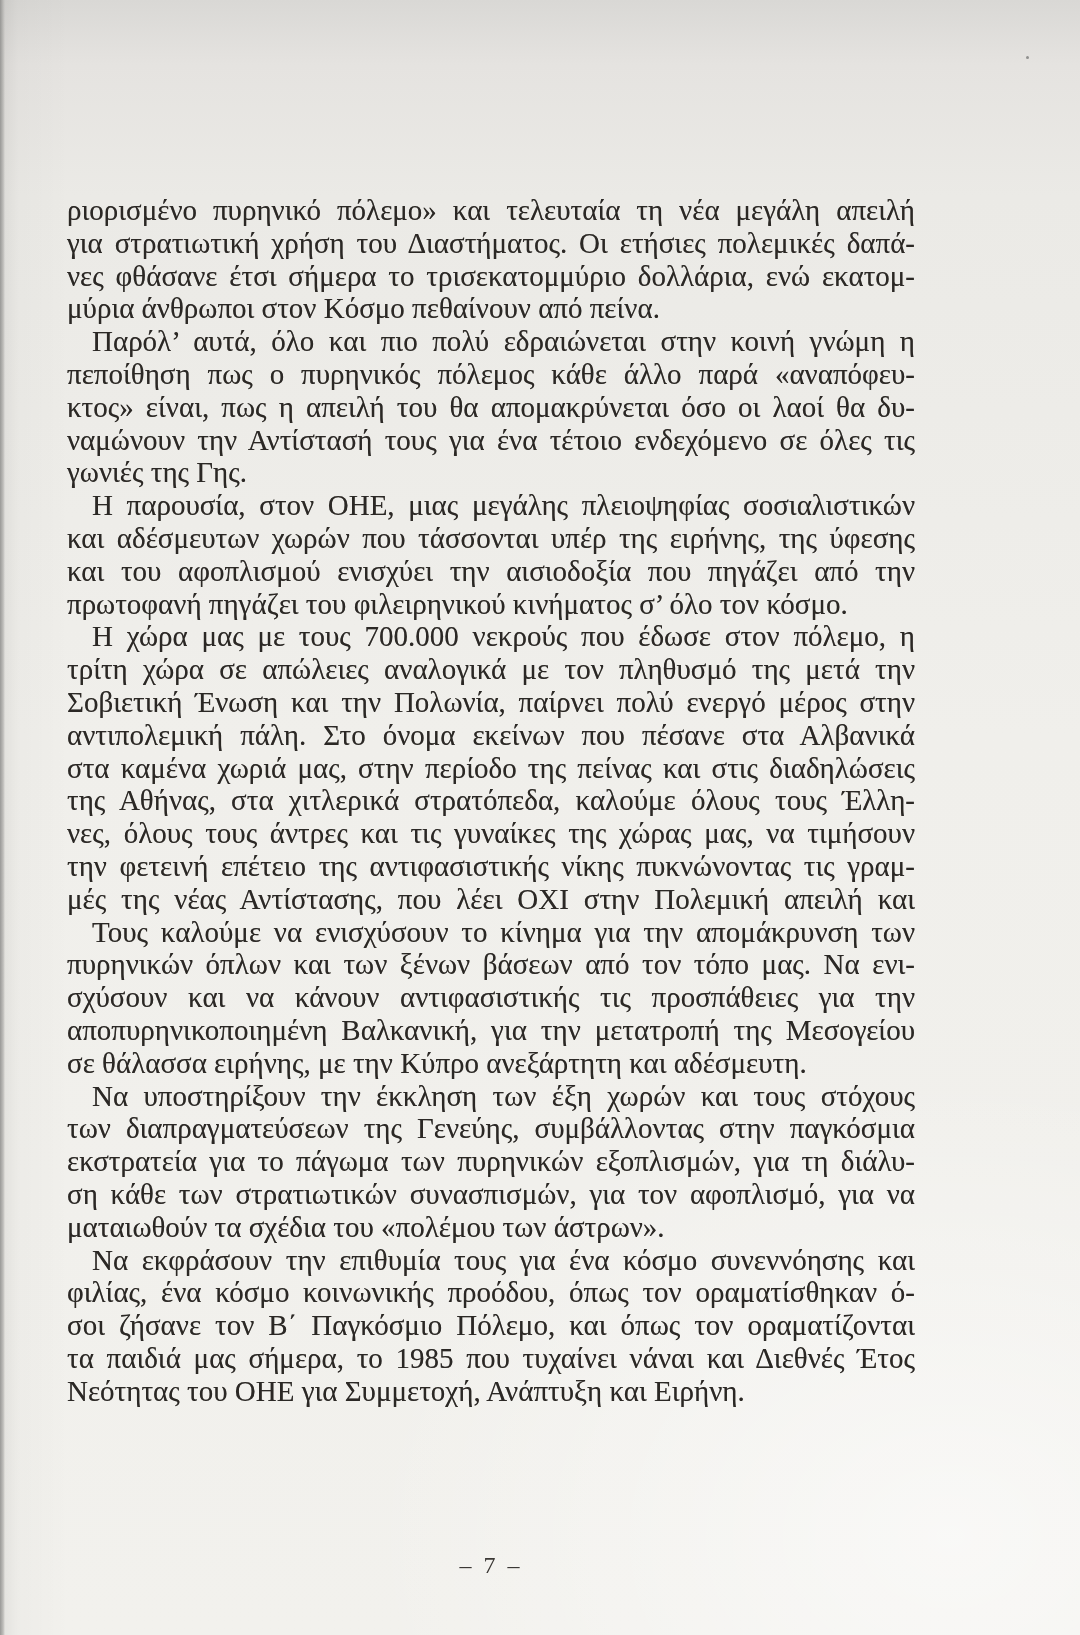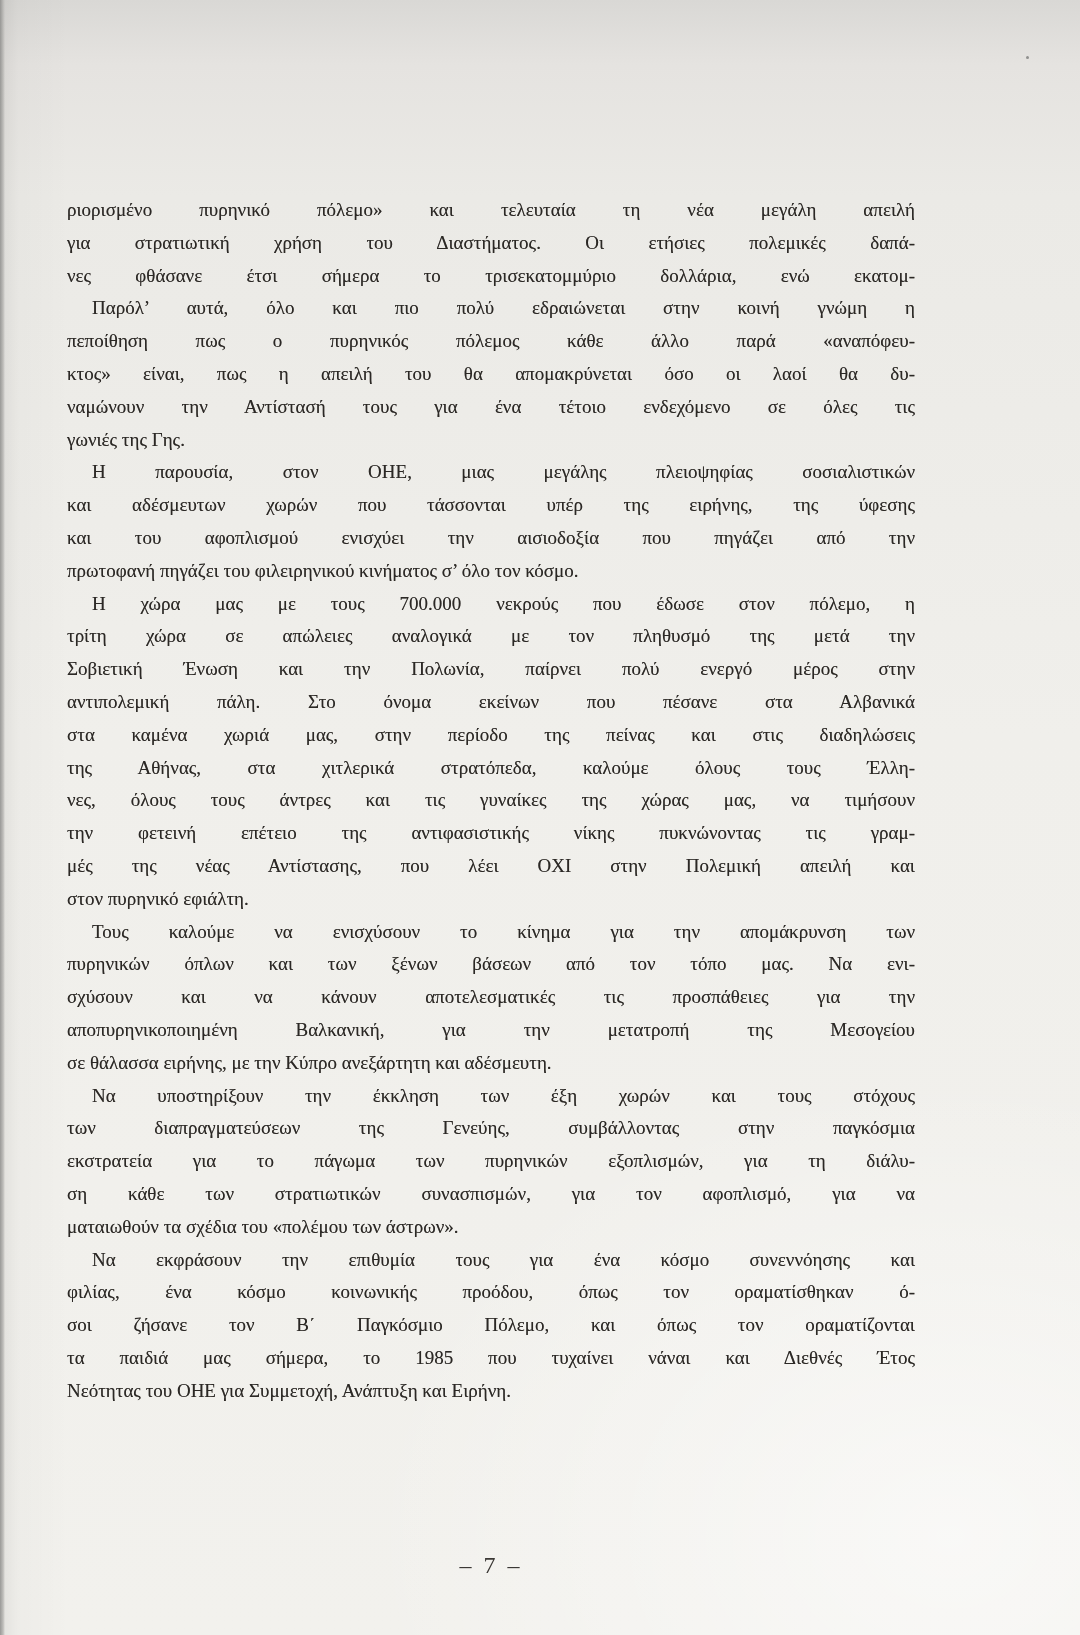--- a/index.html
+++ b/index.html
@@ -37,21 +37,21 @@
     border-radius: 50%;
     background: #90908e;
   }
 
   .text-block {
     position: absolute;
     left: 67px;
     top: 194px;
     width: 848px;
     font-family: "Liberation Serif", "DejaVu Serif", serif;
-    font-size: 19px;
+    font-size: 29px;
     line-height: 32.8px;
     color: #2b2825;
     text-shadow: 0 0 0.4px rgba(40,36,32,0.45);
   }
 
   .paragraph { margin: 0; }
 
   
   .line {
     text-align: justify;
@@ -78,20 +78,21 @@
 <div class="page">
   <div class="scan-edge"></div>
   <div class="speck"></div>
 
   <main class="text-block">
 
   <div class="paragraph">
         <div class="line">ριορισμένο πυρηνικό πόλεμο» και τελευταία τη νέα μεγάλη απειλή</div>
         <div class="line">για στρατιωτική χρήση του Διαστήματος. Οι ετήσιες πολεμικές δαπά-</div>
         <div class="line">νες φθάσανε έτσι σήμερα το τρισεκατομμύριο δολλάρια, ενώ εκατομ-</div>
+        <div class="line last">μύρια άνθρωποι στον Κόσμο πεθαίνουν από πείνα.</div>
       </div>
       <div class="paragraph">
         <div class="line indent">Παρόλ’ αυτά, όλο και πιο πολύ εδραιώνεται στην κοινή γνώμη η</div>
         <div class="line">πεποίθηση πως ο πυρηνικός πόλεμος κάθε άλλο παρά «αναπόφευ-</div>
         <div class="line">κτος» είναι, πως η απειλή του θα απομακρύνεται όσο οι λαοί θα δυ-</div>
         <div class="line">ναμώνουν την Αντίστασή τους για ένα τέτοιο ενδεχόμενο σε όλες τις</div>
         <div class="line last">γωνιές της Γης.</div>
       </div>
       <div class="paragraph">
         <div class="line indent">Η παρουσία, στον ΟΗΕ, μιας μεγάλης πλειοψηφίας σοσιαλιστικών</div>
@@ -102,26 +103,25 @@
       <div class="paragraph">
         <div class="line indent">Η χώρα μας με τους 700.000 νεκρούς που έδωσε στον πόλεμο, η</div>
         <div class="line">τρίτη χώρα σε απώλειες αναλογικά με τον πληθυσμό της μετά την</div>
         <div class="line">Σοβιετική Ένωση και την Πολωνία, παίρνει πολύ ενεργό μέρος στην</div>
         <div class="line">αντιπολεμική πάλη. Στο όνομα εκείνων που πέσανε στα Αλβανικά</div>
         <div class="line">στα καμένα χωριά μας, στην περίοδο της πείνας και στις διαδηλώσεις</div>
         <div class="line">της Αθήνας, στα χιτλερικά στρατόπεδα, καλούμε όλους τους Έλλη-</div>
         <div class="line">νες, όλους τους άντρες και τις γυναίκες της χώρας μας, να τιμήσουν</div>
         <div class="line">την φετεινή επέτειο της αντιφασιστικής νίκης πυκνώνοντας τις γραμ-</div>
         <div class="line">μές της νέας Αντίστασης, που λέει ΟΧΙ στην Πολεμική απειλή και</div>
-        <div class="line last">στον πυρηνικό εφιάλτη.</div>
       </div>
       <div class="paragraph">
         <div class="line indent">Τους καλούμε να ενισχύσουν το κίνημα για την απομάκρυνση των</div>
         <div class="line">πυρηνικών όπλων και των ξένων βάσεων από τον τόπο μας. Να ενι-</div>
-        <div class="line">σχύσουν και να κάνουν αποτελεσματικές τις προσπάθειες για την</div>
+        <div class="line">σχύσουν και να κάνουν αντιφασιστικής τις προσπάθειες για την</div>
         <div class="line">αποπυρηνικοποιημένη Βαλκανική, για την μετατροπή της Μεσογείου</div>
         <div class="line last">σε θάλασσα ειρήνης, με την Κύπρο ανεξάρτητη και αδέσμευτη.</div>
       </div>
       <div class="paragraph">
         <div class="line indent">Να υποστηρίξουν την έκκληση των έξη χωρών και τους στόχους</div>
         <div class="line">των διαπραγματεύσεων της Γενεύης, συμβάλλοντας στην παγκόσμια</div>
         <div class="line">εκστρατεία για το πάγωμα των πυρηνικών εξοπλισμών, για τη διάλυ-</div>
         <div class="line">ση κάθε των στρατιωτικών συνασπισμών, για τον αφοπλισμό, για να</div>
         <div class="line last">ματαιωθούν τα σχέδια του «πολέμου των άστρων».</div>
       </div>

